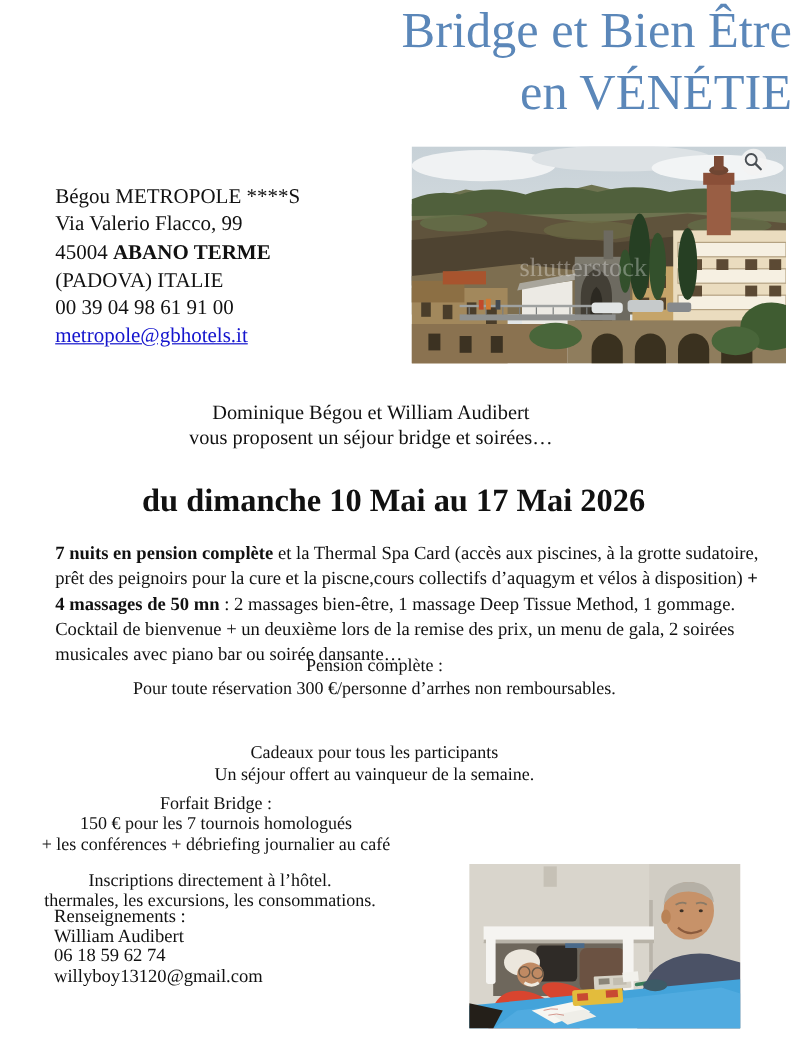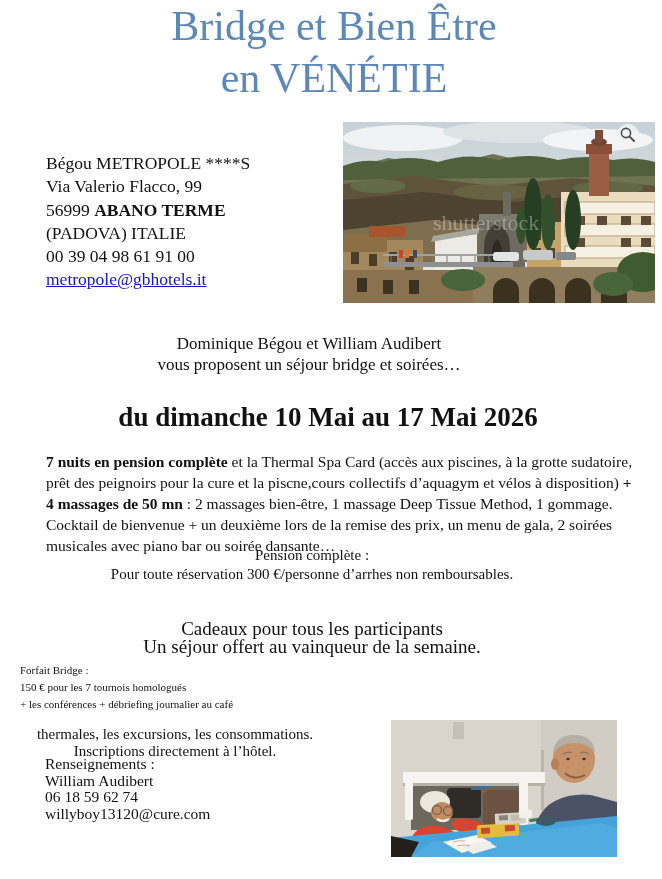--- a/index.html
+++ b/index.html
@@ -3,52 +3,52 @@
 <meta charset="utf-8">
 <style>
   html,body{margin:0;padding:0;background:#ffffff;}
   .page{
     position:relative;width:662px;height:879px;background:#ffffff;overflow:hidden;
     font-family:"Liberation Serif", serif;color:#111111;
   }
   .abs{position:absolute;}
   .b{font-weight:bold;}
   .title{
-    top:0px;left:8px;width:652px;text-align:center;
+    top:0px;left:8px;width:652px;text-align:right;
     font-size:42px;line-height:52px;color:#5b87b9;
   }
   .hotel{top:152px;left:46px;font-size:17.5px;line-height:23.3px;}
   .hotel a{color:#1414cd;text-decoration:underline;cursor:pointer;}
   .photo-top{top:122px;left:343px;width:356px;height:181px;}
   .photo-top svg,.photo-bottom svg{display:block;}
   .intro{top:334px;left:0px;width:618px;text-align:center;font-size:17px;line-height:20.5px;}
   .heading{top:402px;left:0px;width:656px;text-align:center;font-size:27px;font-weight:bold;}
   .offer{top:451px;left:46px;width:596px;font-size:15.5px;line-height:21px;text-align:left;}
   .pension{top:546px;left:0px;width:624px;text-align:center;font-size:15px;line-height:19px;}
   .resto-title{top:598px;left:0px;width:624px;text-align:center;font-size:18px;font-weight:bold;}
-  .resto-lines{top:620px;left:0px;width:624px;text-align:center;font-size:19px;line-height:17.5px;}
-  .bridge-block{top:662px;left:20px;width:320px;text-align:left;font-size:11px;line-height:17.2px;}
+  .resto-lines{top:620px;left:0px;width:624px;text-align:center;font-size:15px;line-height:17.5px;}
+  .bridge-block{top:662px;left:20px;width:320px;text-align:center;font-size:15px;line-height:17.2px;}
   .exclusions{top:726px;left:14px;width:322px;text-align:center;font-size:15px;line-height:16.8px;}
   .contact{top:756px;left:45px;font-size:15.5px;line-height:16.5px;}
   .photo-bottom{top:720px;left:391px;width:226px;height:137px;}
 </style>
 </head>
 <body>
 
 <div class="page">
 
   <div class="abs title">
     <div>Bridge et Bien Être</div>
     <div>en VÉNÉTIE</div>
   </div>
 
   <div class="abs hotel">
     <div>Bégou METROPOLE ****S</div>
     <div>Via Valerio Flacco, 99</div>
-    <div><span>56999 </span><span class="b">ABANO TERME</span></div>
+    <div><span>45004 </span><span class="b">ABANO TERME</span></div>
     <div>(PADOVA) ITALIE</div>
     <div>00 39 04 98 61 91 00</div>
     <div><a>metropole@gbhotels.it</a></div>
   </div>
 
   <div class="abs photo-top">
     <svg width="312" height="181" viewBox="0 0 312 181" xmlns="http://www.w3.org/2000/svg">
       <defs>
         <linearGradient id="sky" x1="0" y1="0" x2="0" y2="1">
           <stop offset="0" stop-color="#c7d1d7"></stop>
@@ -182,29 +182,29 @@
     <div>Un séjour offert au vainqueur de la semaine.</div>
   </div>
 
   <div class="abs bridge-block">
     <div>Forfait Bridge :</div>
     <div>150 € pour les 7 tournois homologués</div>
     <div>+ les conférences + débriefing journalier au café</div>
   </div>
 
   <div class="abs exclusions">
+    <div>Inscriptions directement à l’hôtel.</div>
     <div>thermales, les excursions, les consommations.</div>
-    <div>Inscriptions directement à l’hôtel.</div>
   </div>
 
   <div class="abs contact">
     <div>Renseignements :</div>
     <div>William Audibert</div>
     <div>06 18 59 62 74</div>
-    <div>willyboy13120@cure.com</div>
+    <div>willyboy13120@gmail.com</div>
   </div>
 
   <div class="abs photo-bottom">
     <svg width="226" height="137" viewBox="0 0 226 137" xmlns="http://www.w3.org/2000/svg">
       <rect width="226" height="137" fill="#d9d5cc"></rect>
       <rect x="150" width="76" height="137" fill="#d1cdc4"></rect>
       <rect x="62" y="2" width="11" height="17" fill="#c6c1b6"></rect>
       <rect x="150" y="30" width="3" height="60" fill="#b9b4aa"></rect>
 
       <rect x="20" y="66" width="110" height="44" fill="#6e675c"></rect>

